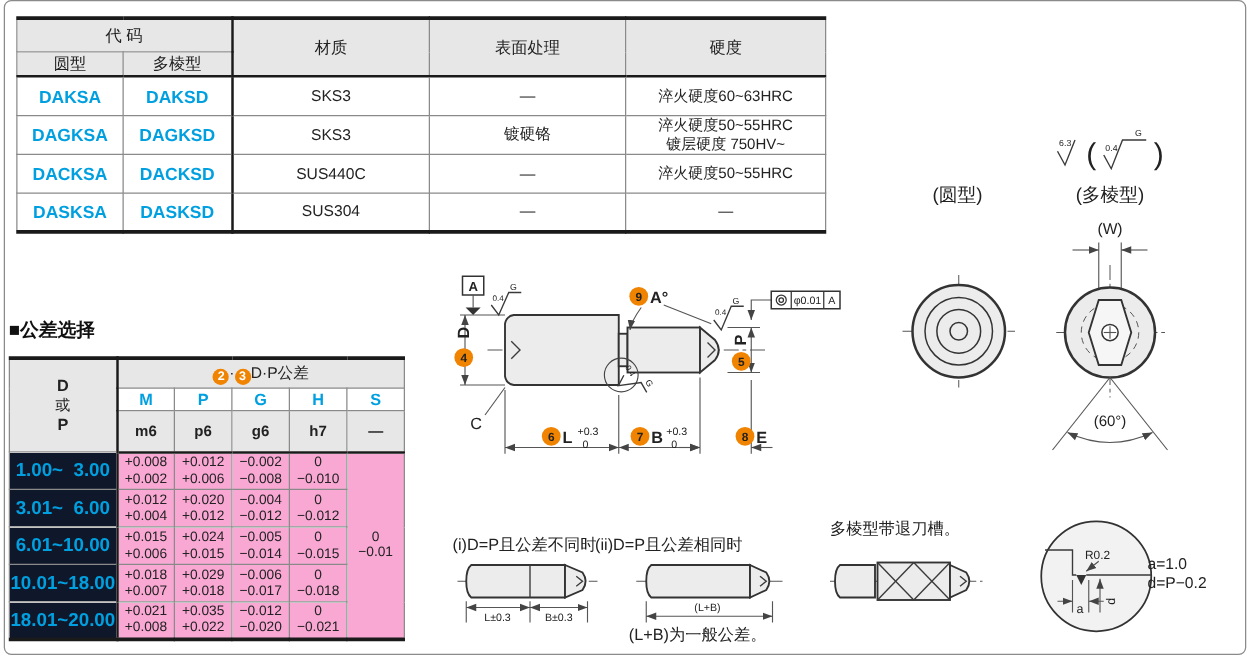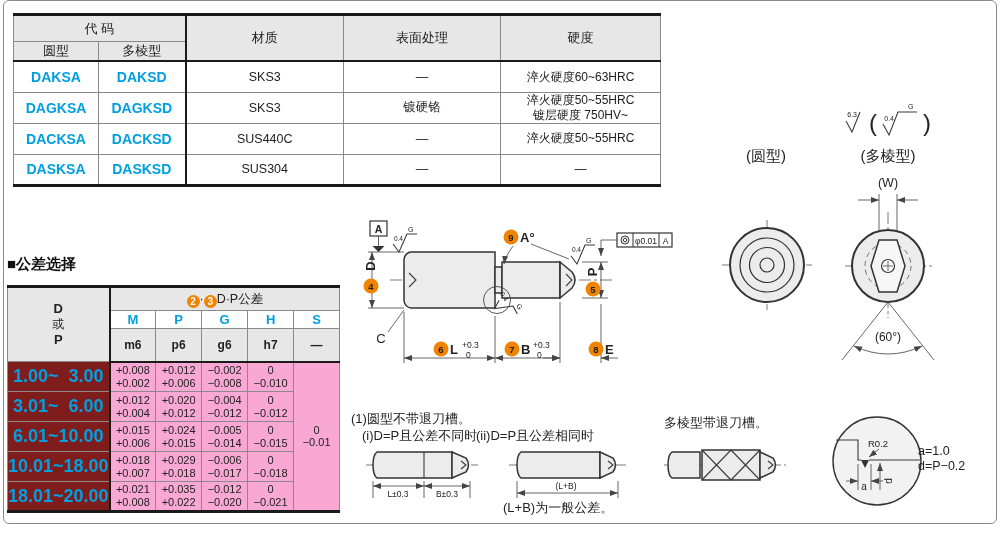--- a/index.html
+++ b/index.html
@@ -29,21 +29,21 @@
   #tol-table tr.g3{height:33px;} #tol-table tr.d{height:30px;}
   .rangehead{background:#e7e7e7;font-size:13px;line-height:1.25;font-weight:bold;
              border-right:2px solid #1a1a1a !important;}
   .rangehead .mid{font-size:12px;font-weight:normal;}
   .group{background:#e7e7e7;font-size:12.5px;}
   .badge{display:inline-block;width:13px;height:13px;border-radius:50%;background:#f08300;
          color:#fff;font-size:10px;line-height:13px;font-weight:bold;text-align:center;
          vertical-align:-2px;}
   .letter{background:#fff;color:#00a0e0;font-weight:bold;font-size:13px;}
   .grade{background:#e7e7e7;font-weight:bold;font-size:12px;border-bottom:2px solid #1a1a1a !important;}
-  td.range{background:#7f1d1d;color:#00a0e0;font-weight:bold;font-size:18px;white-space:pre;
+  td.range{background:#0f172a;color:#00a0e0;font-weight:bold;font-size:15px;white-space:pre;
            border-right:2px solid #1a1a1a !important;}
   td.tol{background:#f9a8d4;font-size:11px;line-height:1.15;}
 
   
   .n{position:absolute;font-size:13px;color:#222;white-space:nowrap;}
 
   
   #dwg{position:absolute;left:0;top:0;}
   #dwg text{font-family:"Liberation Sans","DejaVu Sans",sans-serif;fill:#222;}
   .ol{stroke:#333;stroke-width:1.5;fill:#ececec;}
@@ -261,21 +261,20 @@
             <div>−0.020</div>
           </td>
       <td class="tol">
             <div>0</div>
             <div>−0.021</div>
           </td>
     </tr>
   </tbody>
     </table>
 
-  <div class="n" style="left:351px;top:410px">(1)圆型不带退刀槽。</div>
   <div class="n" style="left:362px;top:427px">(i)D=P且公差不同时</div>
   <div class="n" style="left:476px;top:427px">(ii)D=P且公差相同时</div>
   <div class="n" style="left:503px;top:499px">(L+B)为一般公差。</div>
   <div class="n" style="left:664px;top:414px">多棱型带退刀槽。</div>
 
   <svg id="dwg" width="1000" height="534" viewBox="0 0 1000 534">
     <defs>
       <marker id="ma" orient="auto" markerUnits="userSpaceOnUse" markerWidth="9" markerHeight="8" refX="8" refY="4">
           <path d="M0,1 L8,4 L0,7 Z" fill="#444"></path>
         </marker>

